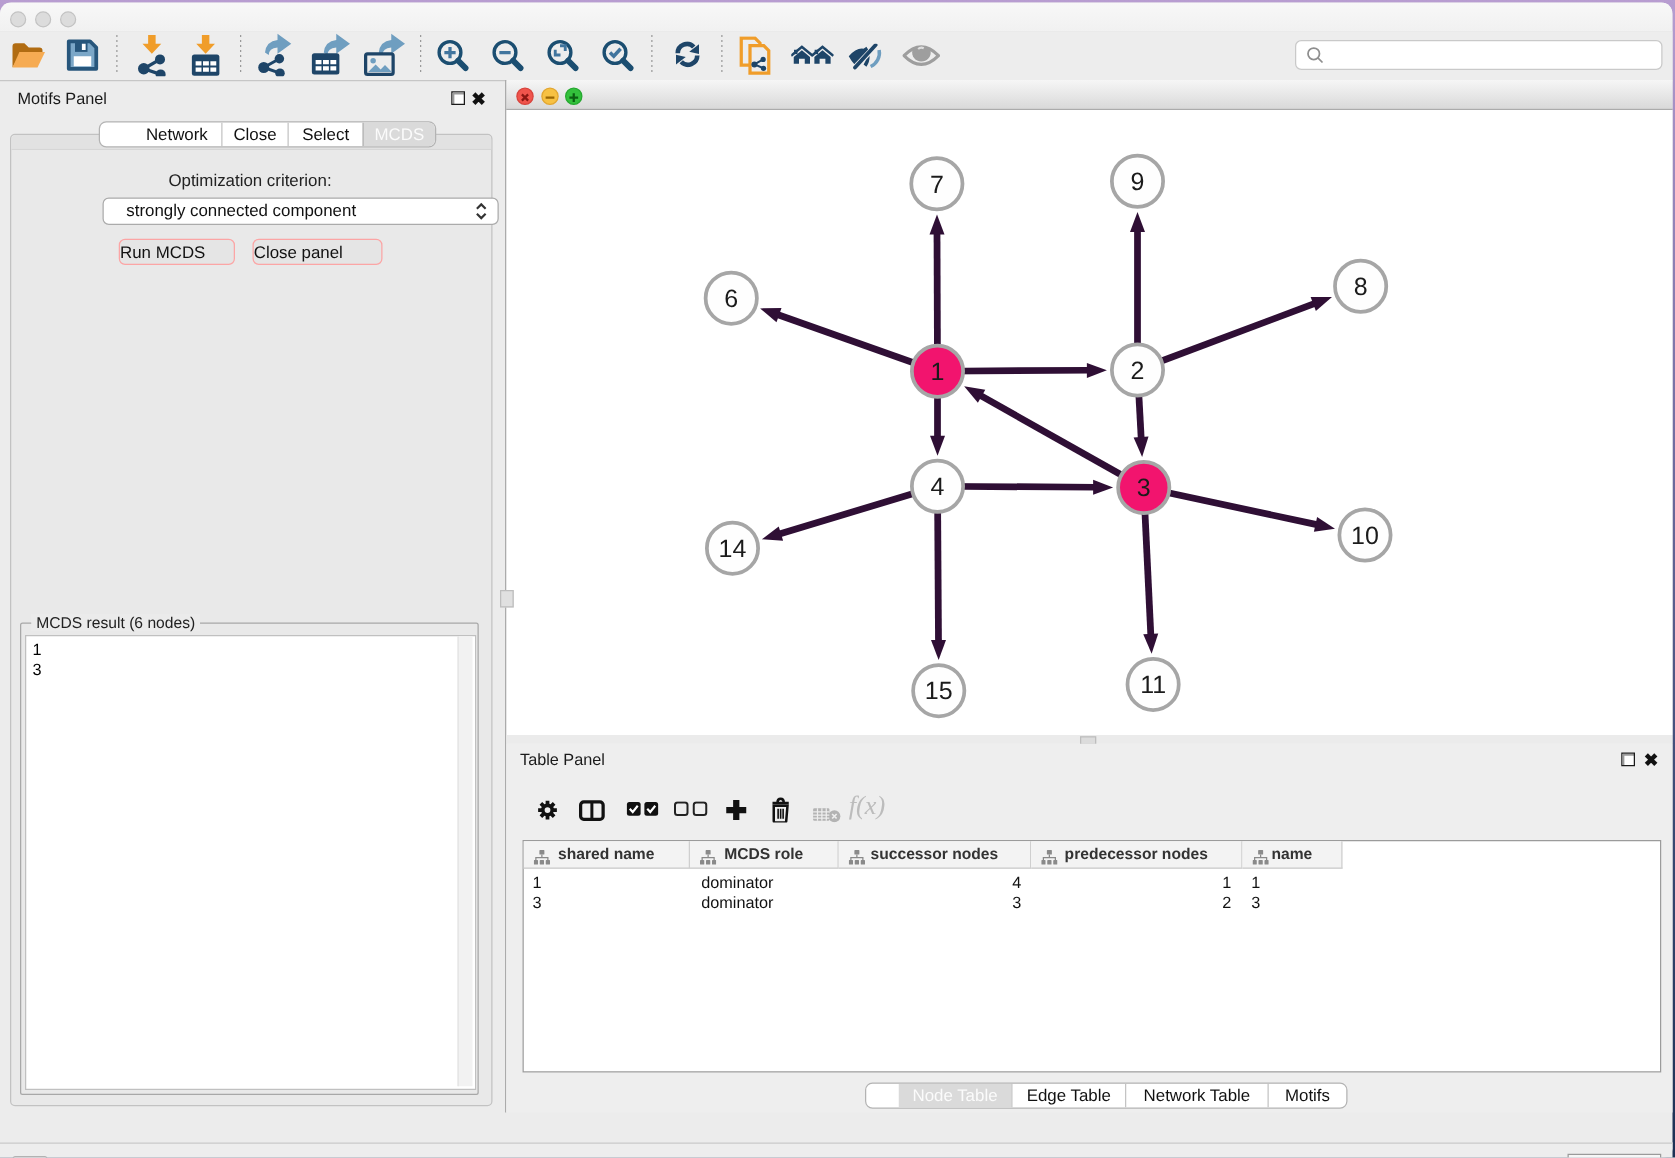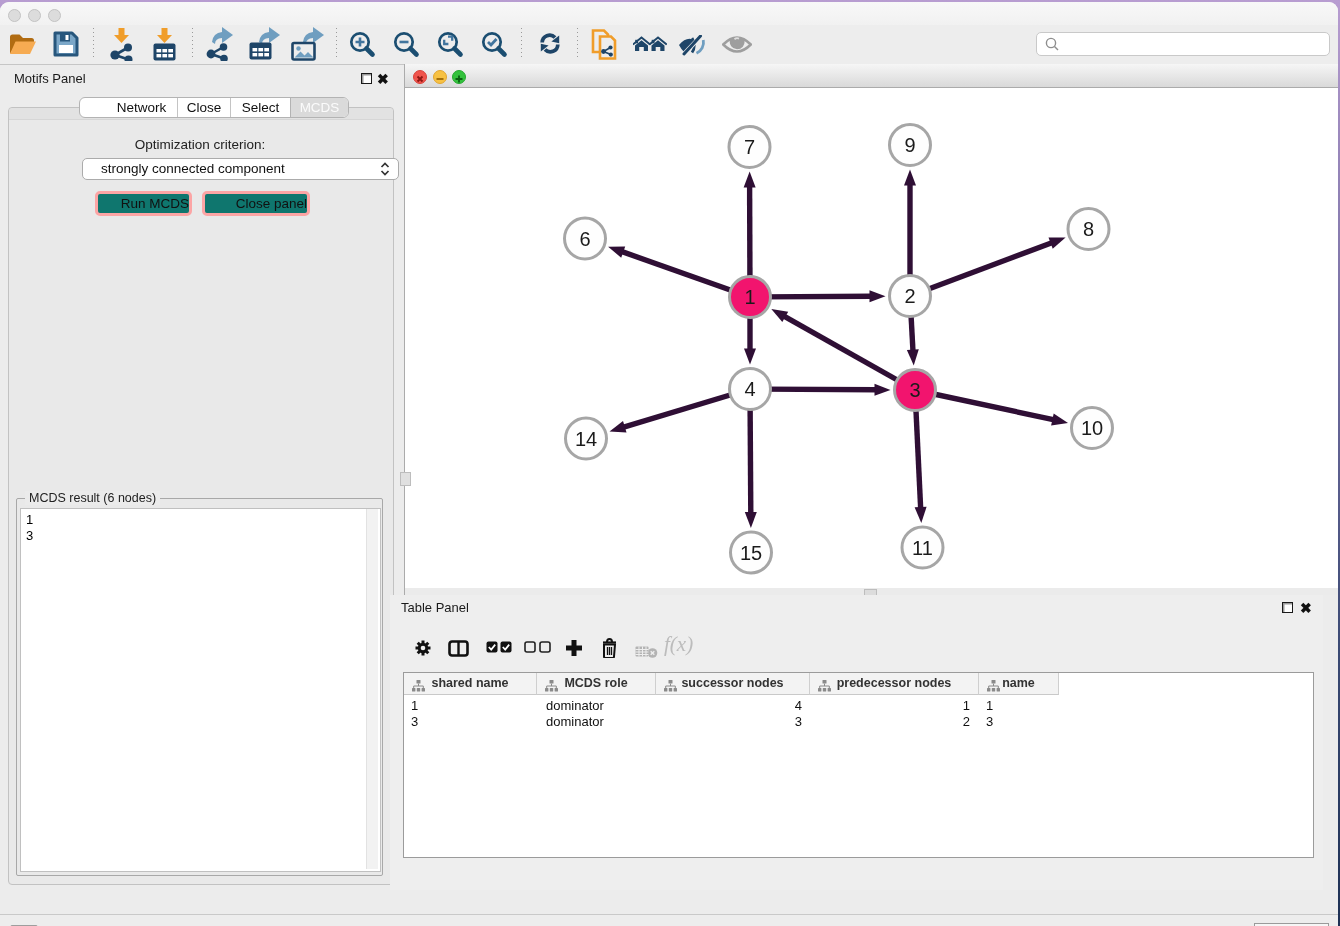--- a/index.html
+++ b/index.html
@@ -30,41 +30,41 @@
   #cppane{position:absolute;left:8px;top:107px;width:384px;height:776px;
     background:#e9e9e9;border:1px solid #c2c2c2;border-radius:4px;}
   #cppane .topband{position:absolute;left:0;top:0;width:100%;height:11px;background:#e2e2e2;border-bottom:1px solid #d6d6d6;border-radius:4px 4px 0 0;}
   .seg{position:absolute;display:flex;background:#fff;border:1px solid #b3b3b3;border-radius:6px;overflow:hidden;padding-left:26px;}
   .seg div{font-size:13.5px;color:#111;text-align:center;line-height:19px;border-left:1px solid #c4c4c4;}
   .seg div:first-child{border-left:none;}
   .seg div.sel{background:#dadada;color:#fbfbfb;border-left-color:#b3b3b3;}
   #optlabel{position:absolute;left:8px;top:137px;width:384px;text-align:center;font-size:13.5px;color:#222;}
   #combo{position:absolute;left:44px;top:158px;width:297px;height:20px;background:#fff;
     border:1px solid #ababab;border-radius:5px;font-size:13.5px;color:#111;line-height:20px;padding-left:18px;margin-left:38px;}
-  .btn{position:absolute;height:19px;background:#0f766e;border:3px solid #fca5a5;border-radius:5px;
-    font-size:13.5px;color:#111;text-align:right;line-height:19px;}
+  .btn{position:absolute;height:19px;background:#e5e5e5;border:1px solid #fca5a5;border-radius:5px;
+    font-size:13.5px;color:#111;text-align:left;line-height:19px;}
   #mcdsgroup{position:absolute;left:16px;top:498px;width:365px;height:376px;
     border:1px solid #a8a8a8;border-radius:2px;}
   #mcdslabel{position:absolute;left:8px;top:-8px;background:#ebebeb;padding:0 4px;font-size:12.5px;color:#222;}
   #mcdsarea{position:absolute;left:3px;top:9px;width:361px;height:364px;background:#fff;border:1px solid #c0c0c0;
     font-size:13px;color:#000;line-height:16px;padding:3px 0 0 5px;box-sizing:border-box;}
   #mcdsscroll{position:absolute;right:4px;top:10px;width:11px;height:360px;background:#f2f2f2;border-left:1px solid #e2e2e2;}
   
   #netbar{position:absolute;left:405px;top:64px;width:933px;height:24px;
     background:linear-gradient(#f6f6f6,#d9d9d9);border-bottom:1px solid #ababab;box-sizing:border-box;}
   #nettitle{position:absolute;left:0;top:4px;width:933px;text-align:center;font-size:13px;color:#000;}
   .mtl{position:absolute;top:6px;width:12px;height:12px;border-radius:50%;}
   #canvas{position:absolute;left:405px;top:88px;width:933px;height:500px;background:#fff;}
   
   #vsplit{position:absolute;left:404px;top:64px;width:1px;height:826px;background:#ababab;}
   #vgrip{position:absolute;left:400px;top:472px;width:9px;height:12px;background:#e0e0e0;border:1px solid #bdbdbd;}
   #hsplit{position:absolute;left:405px;top:588px;width:933px;height:7px;background:#ebebeb;}
   #hgrip{position:absolute;left:864px;top:589px;width:11px;height:5px;background:#dcdcdc;border:1px solid #bdbdbd;}
   
-  #tablepanel{position:absolute;left:390px;top:595px;width:933px;height:295px;background:#eeeeee;}
+  #tablepanel{position:absolute;left:405px;top:595px;width:933px;height:295px;background:#eeeeee;}
   #tptitle{position:absolute;left:11px;top:5px;font-size:13px;color:#1a1a1a;}
   #tbl{position:absolute;left:13px;top:77px;width:909px;height:184px;background:#fff;border:1px solid #9b9b9b;}
   .hcell{position:absolute;top:0;height:21px;background:#f3f3f3;border-right:1px solid #cfcfcf;border-bottom:1px solid #c9c9c9;
     font-size:12.5px;color:#333;text-align:center;line-height:21px;font-weight:bold;}
   .rcell{position:absolute;font-size:13px;color:#111;height:16px;line-height:16px;}
   
   
   #statusbar{position:absolute;left:0;top:890px;width:1338px;height:36px;background:#ededed;border-top:1px solid #c9c9c9;margin-top:24px;}
   #membtn{position:absolute;left:1254px;top:8px;width:73px;height:21px;background:#f6f6f6;border:1px solid #9a9a9a;
     font-size:13px;color:#111;line-height:21px;text-align:left;padding-left:0;text-indent:27px;}
@@ -426,20 +426,26 @@
     <div class="rcell" style="left:142px;top:25px">dominator</div>
     <div class="rcell" style="left:252px;top:25px;width:146px;text-align:right">4</div>
     <div class="rcell" style="left:406px;top:25px;width:160px;text-align:right">1</div>
     <div class="rcell" style="left:582px;top:25px">1</div>
     <div class="rcell" style="left:7px;top:41px">3</div>
     <div class="rcell" style="left:142px;top:41px">dominator</div>
     <div class="rcell" style="left:252px;top:41px;width:146px;text-align:right">3</div>
     <div class="rcell" style="left:406px;top:41px;width:160px;text-align:right">2</div>
     <div class="rcell" style="left:582px;top:41px">3</div>
   </div>
+  <div class="seg" style="left:287px;top:271px;height:19px;">
+    <div style="width:90px" class="sel">Node Table</div>
+    <div style="width:90px">Edge Table</div>
+    <div style="width:113px">Network Table</div>
+    <div style="width:62px">Motifs</div>
+  </div>
 </div>
 
 <div id="statusbar">
   <div id="listbtn">
       <svg width="16" height="13" viewBox="0 0 16 13" style="position:absolute;left:5px;top:3px">
 <g fill="#111">
           <circle cx="1.8" cy="2" r="1.8"></circle>
           <circle cx="1.8" cy="6.5" r="1.8"></circle>
           <circle cx="1.8" cy="11" r="1.8"></circle>
 <rect x="5" y="0.7" width="11" height="2.6"></rect>

